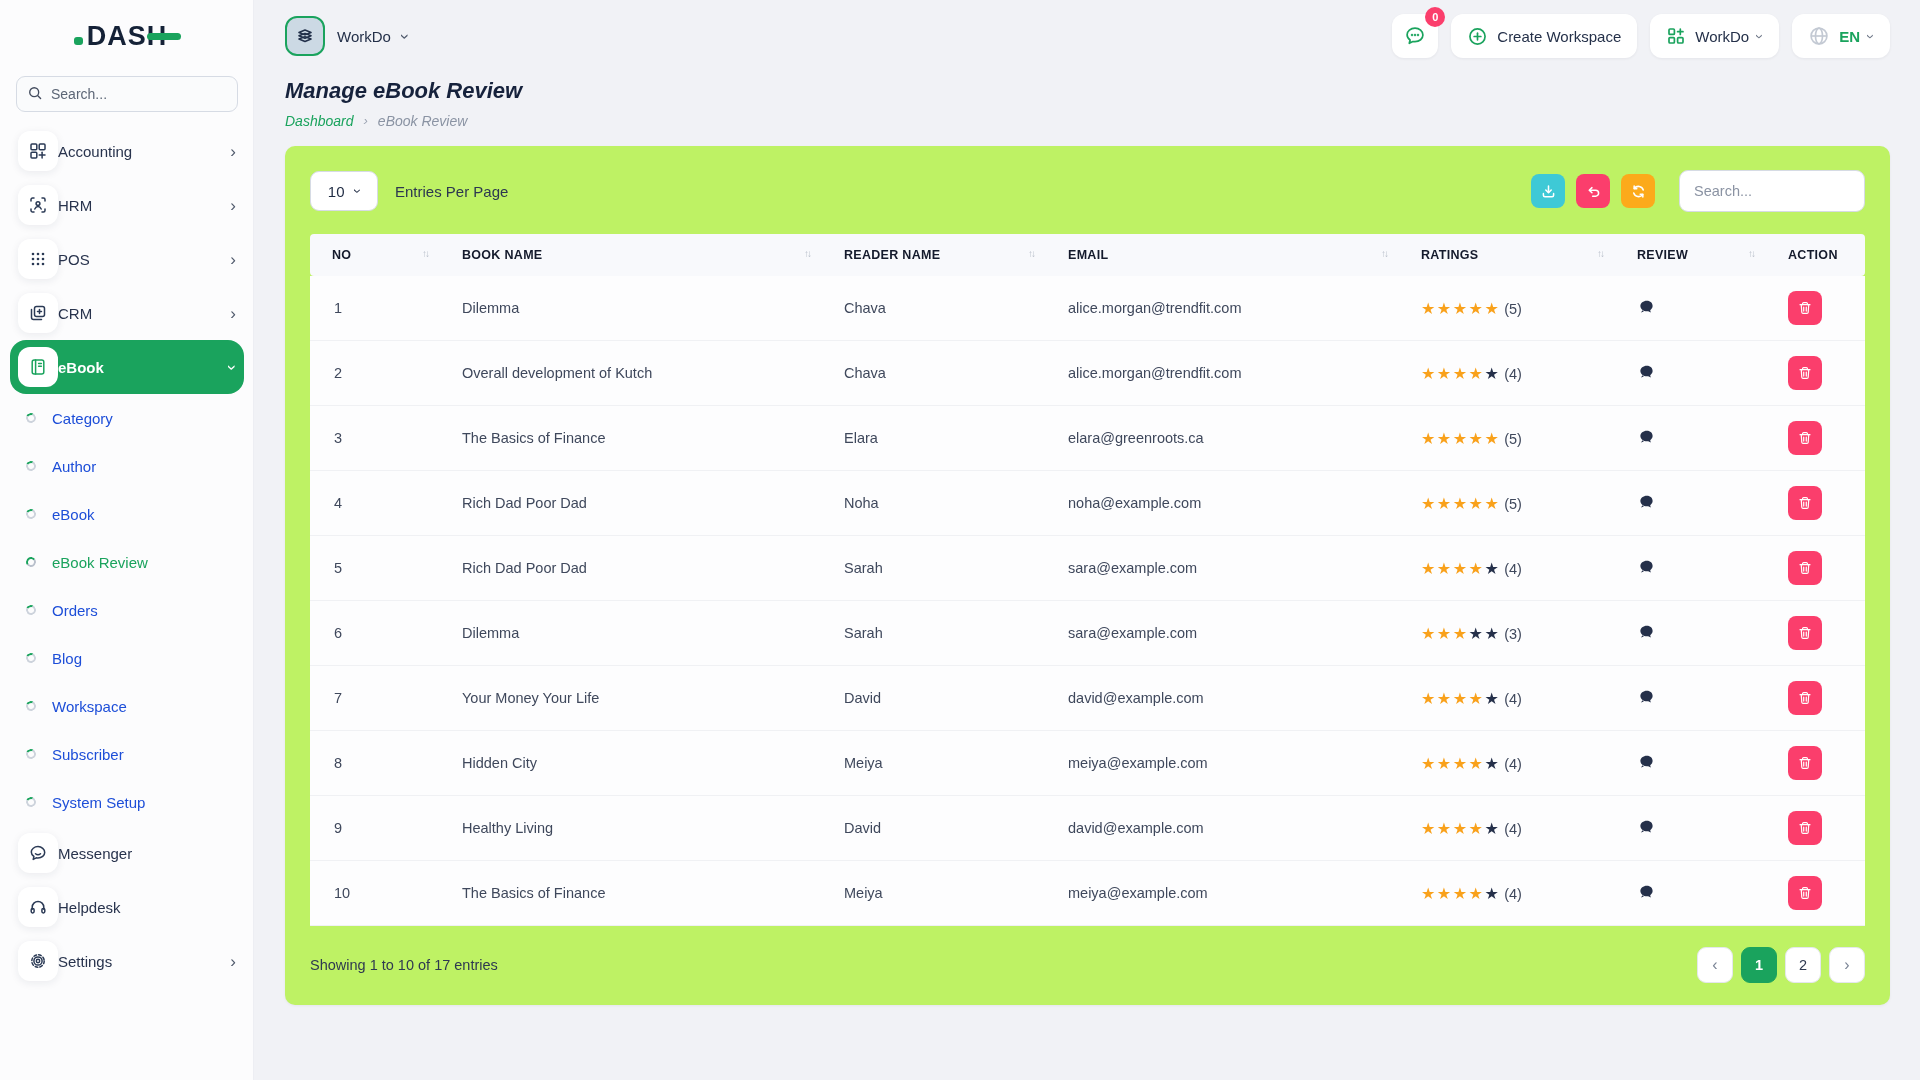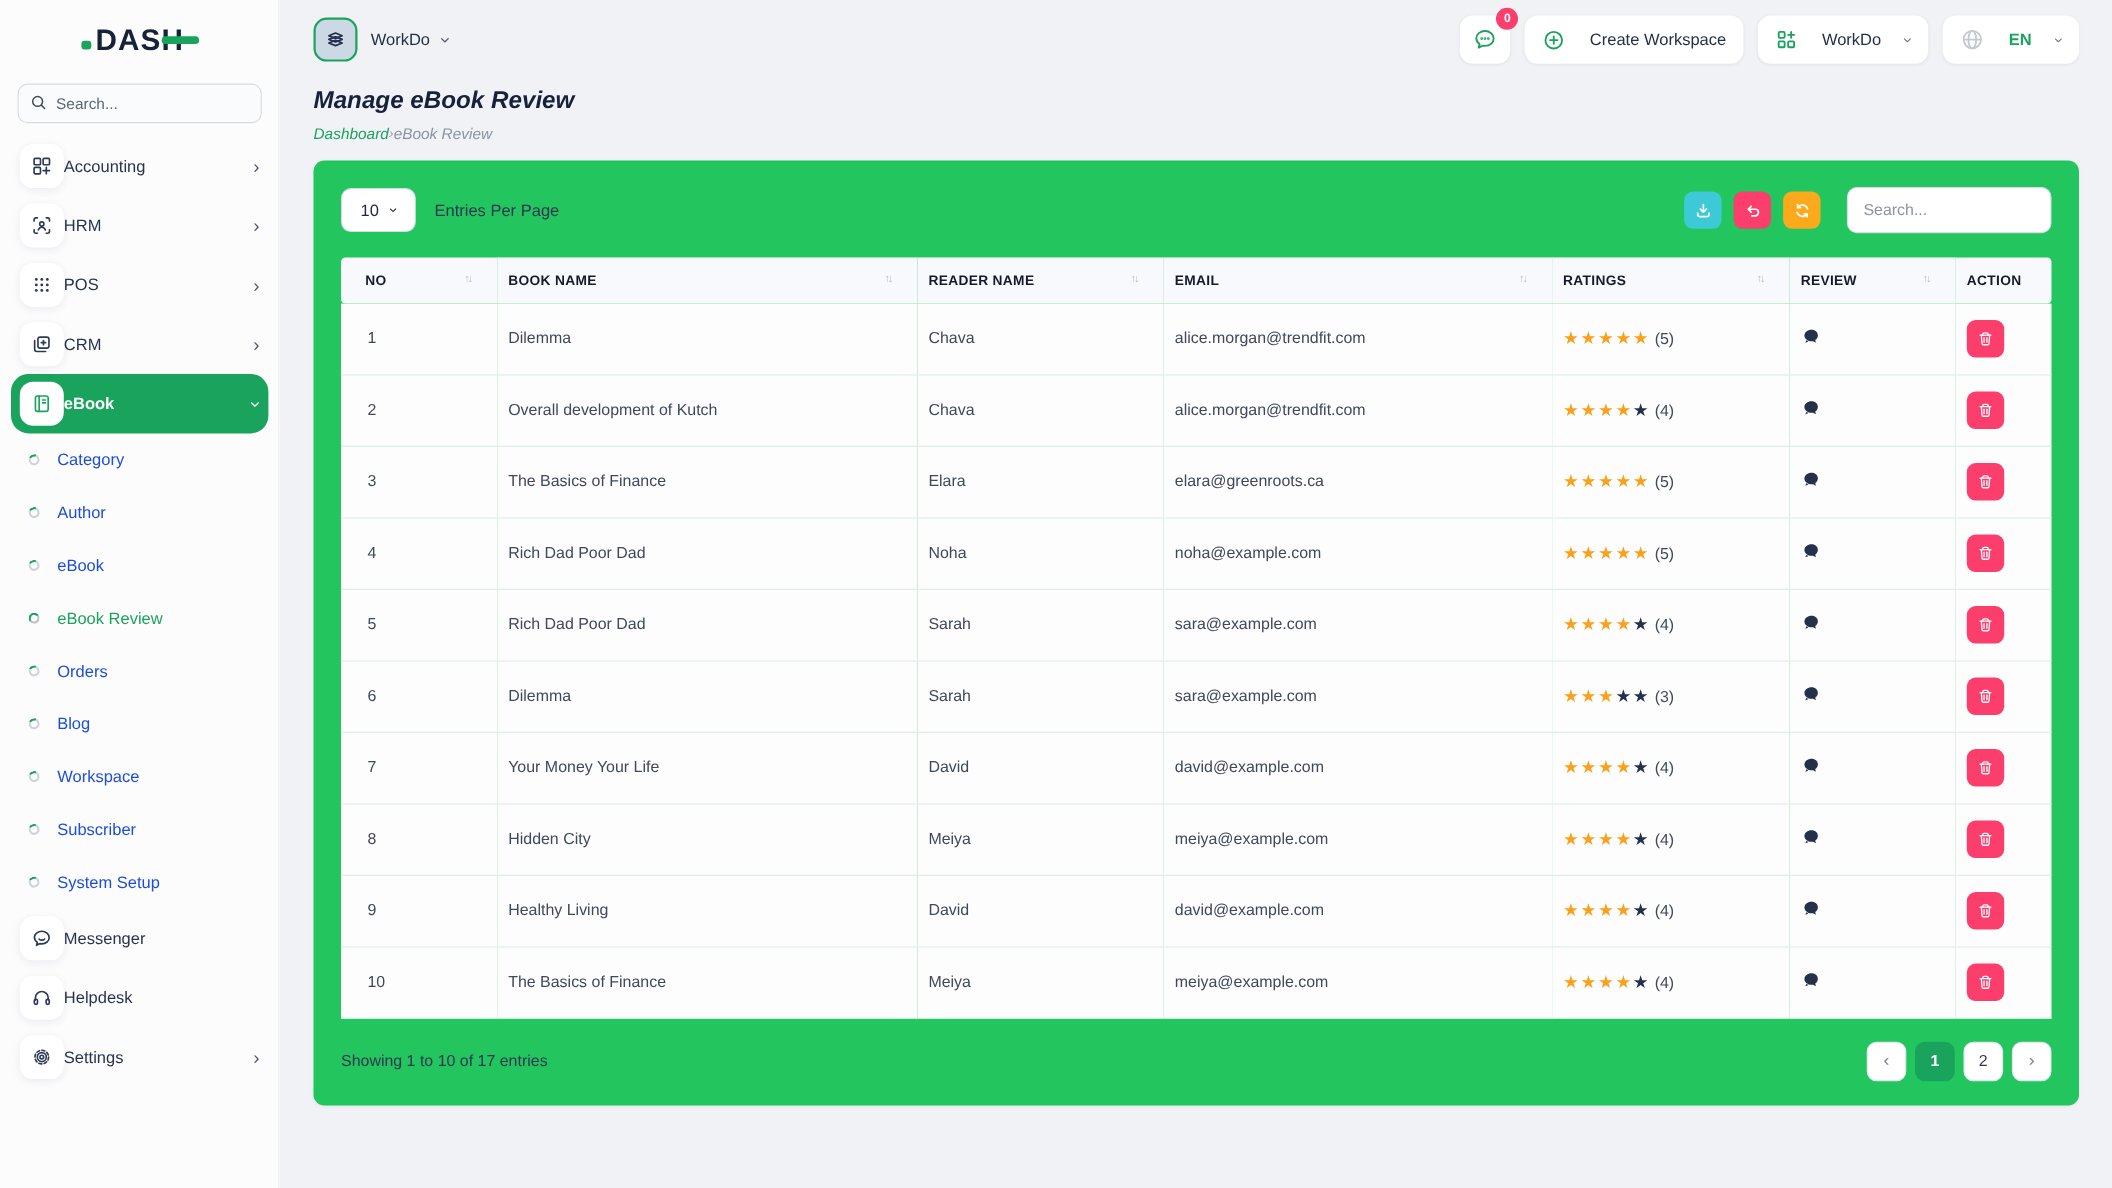--- a/index.html
+++ b/index.html
@@ -38,32 +38,32 @@
 
   
   .main{flex:1; display:flex; flex-direction:column;}
   .topbar{display:flex; justify-content:space-between; align-items:center; padding:14px 30px 0 31px;}
   .ws-chip{display:flex; align-items:center; gap:12px; cursor:pointer;}
   .ws-avatar{width:40px; height:40px; border-radius:12px; border:2px solid var(--green); background:#ccd9e4; display:flex; align-items:center; justify-content:center; color:#22304a;}
   .ws-name{font-size:15px; color:#243049; font-weight:500;}
   .top-actions{display:flex; align-items:center; gap:13px;}
   .icon-pill{position:relative; width:46px; height:44px; background:#fff; border-radius:12px; box-shadow:0 1px 3px rgba(16,24,40,.06); display:flex; align-items:center; justify-content:center; color:var(--green); cursor:pointer;}
   .badge{position:absolute; top:-7px; right:-7px; min-width:20px; height:20px; border-radius:50%; background:var(--pink); color:#fff; font-size:11px; font-weight:700; display:flex; align-items:center; justify-content:center;}
-  .pill{height:44px; background:#fff; border-radius:12px; box-shadow:0 1px 3px rgba(16,24,40,.06); display:flex; align-items:center; gap:22px; padding:0 16px; font-size:15px; color:#243049; cursor:pointer;}
+  .pill{height:44px; background:#fff; border-radius:12px; box-shadow:0 1px 3px rgba(16,24,40,.06); display:flex; align-items:center; gap:9px; padding:0 16px; font-size:15px; color:#243049; cursor:pointer;}
   .pill .p-chev{color:#6a7384; font-size:15px; display:inline-block; transform:rotate(90deg);}
   .lang-label{color:var(--green); font-weight:600;}
 
   .page-head{padding:20px 28px 0 31px;font-style:italic;}
   .page-title{font-size:22px; font-weight:700; color:#16223c;}
-  .breadcrumb{display:flex; gap:0; margin-top:9px; font-size:14px;}
+  .breadcrumb{display:flex; gap:10px; margin-top:9px; font-size:14px;}
   .breadcrumb .bc-link{color:var(--green); cursor:pointer;}
   .bc-sep{color:#9aa2b1; font-size:13px;}
   .bc-current{color:#8a93a3;}
 
-  .card{margin:17px 30px 0 31px; background:#22c55e; border-radius:10px; box-shadow:0 1px 3px rgba(16,24,40,.05); padding:24px 25px 22px;}
+  .card{margin:17px 30px 0 31px; background:#bef264; border-radius:10px; box-shadow:0 1px 3px rgba(16,24,40,.05); padding:24px 25px 22px;}
   .card-toolbar{display:flex; align-items:center; margin-bottom:22px;}
   .entries-select{width:68px; height:40px; border:1px solid var(--inputborder); border-radius:9px; display:flex; align-items:center; justify-content:center; gap:11px; font-size:15px; color:#1e2a42; cursor:pointer; background:#fff;}
   .entries-select .e-chev{font-size:14px; color:#1e2a42; display:inline-block; transform:rotate(90deg);}
   .entries-label{margin-left:17px; font-size:15px; color:#2c3750;}
   .toolbar-spacer{flex:1;}
   .tool-btn{width:34px; height:34px; border:none; border-radius:8px; display:flex; align-items:center; justify-content:center; color:#fff; cursor:pointer; margin-left:11px;}
   .tool-btn.teal{background:var(--teal);}
   .tool-btn.pink{background:var(--pink);}
   .tool-btn.orange{background:var(--orange);}
   .table-search{width:186px; height:42px; border:1px solid var(--inputborder); border-radius:9px; padding:0 14px; font-size:14.5px; font-family:inherit; color:var(--text); outline:none; margin-left:24px; background:#fff;}

